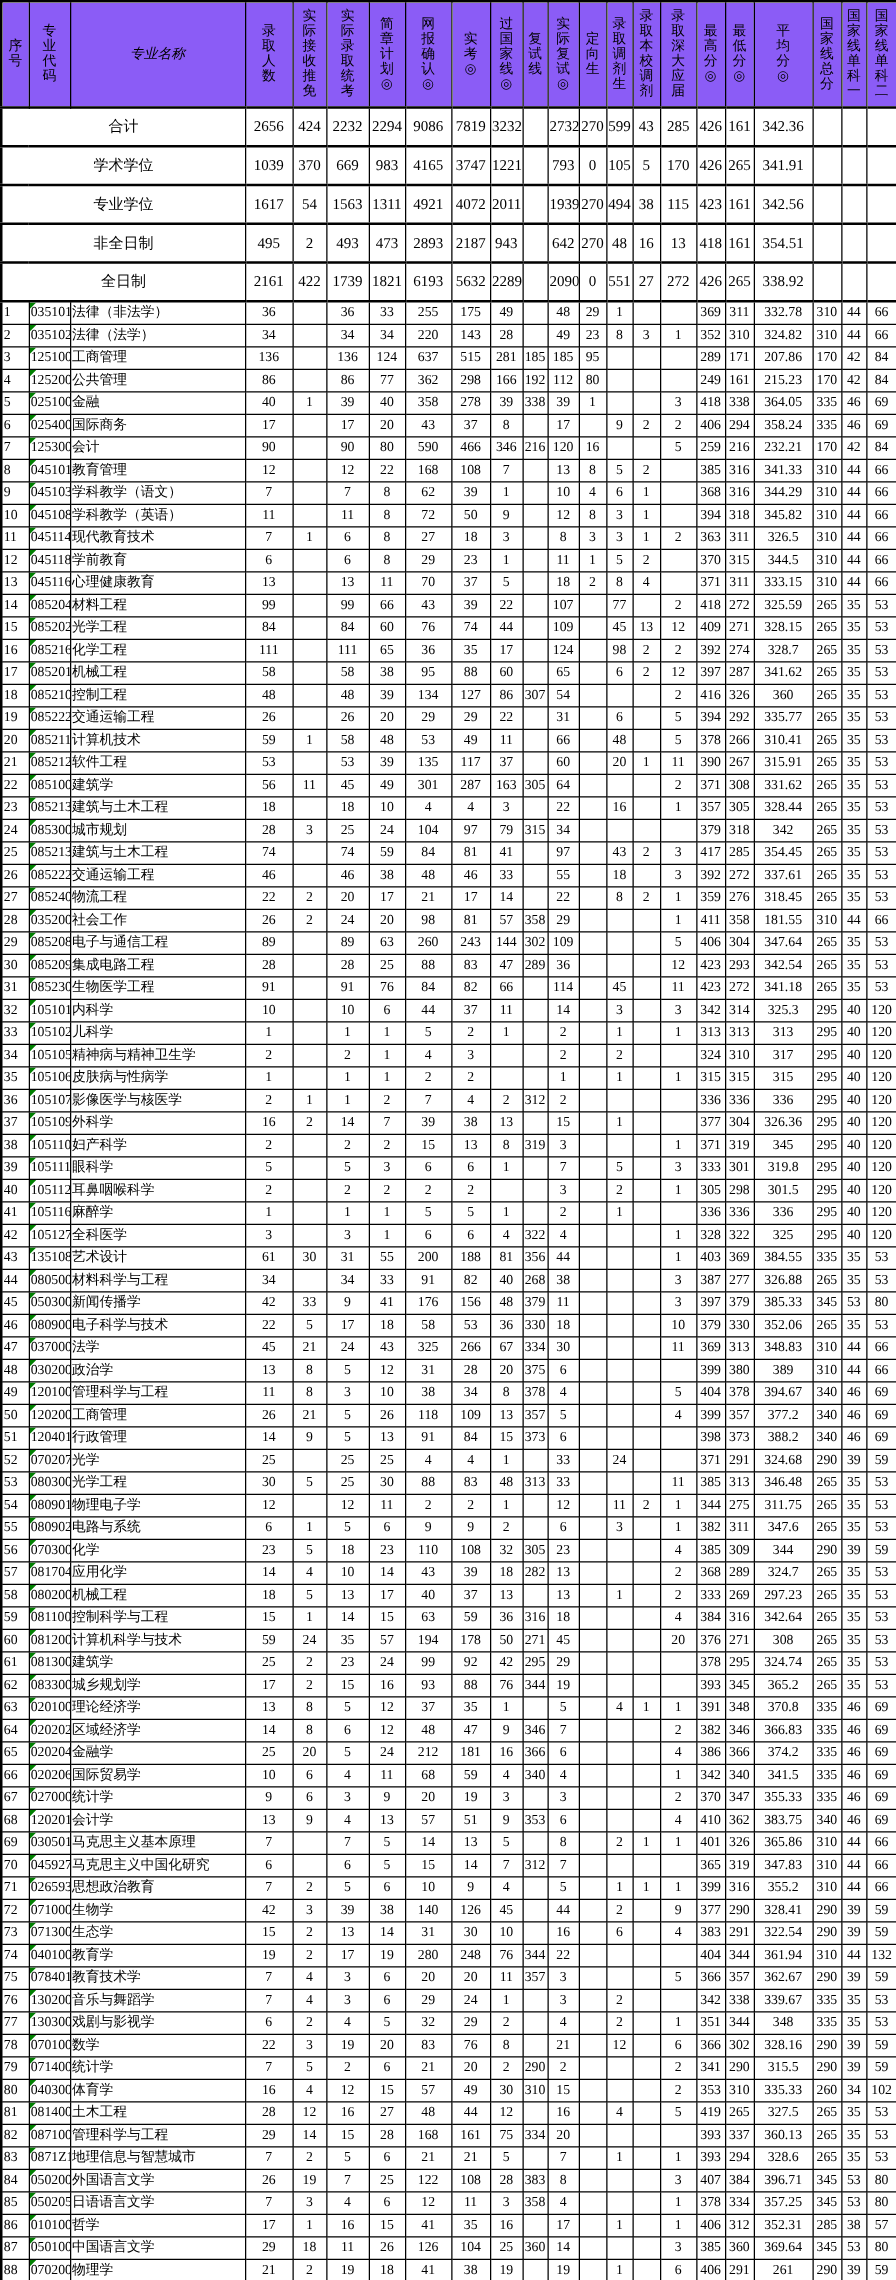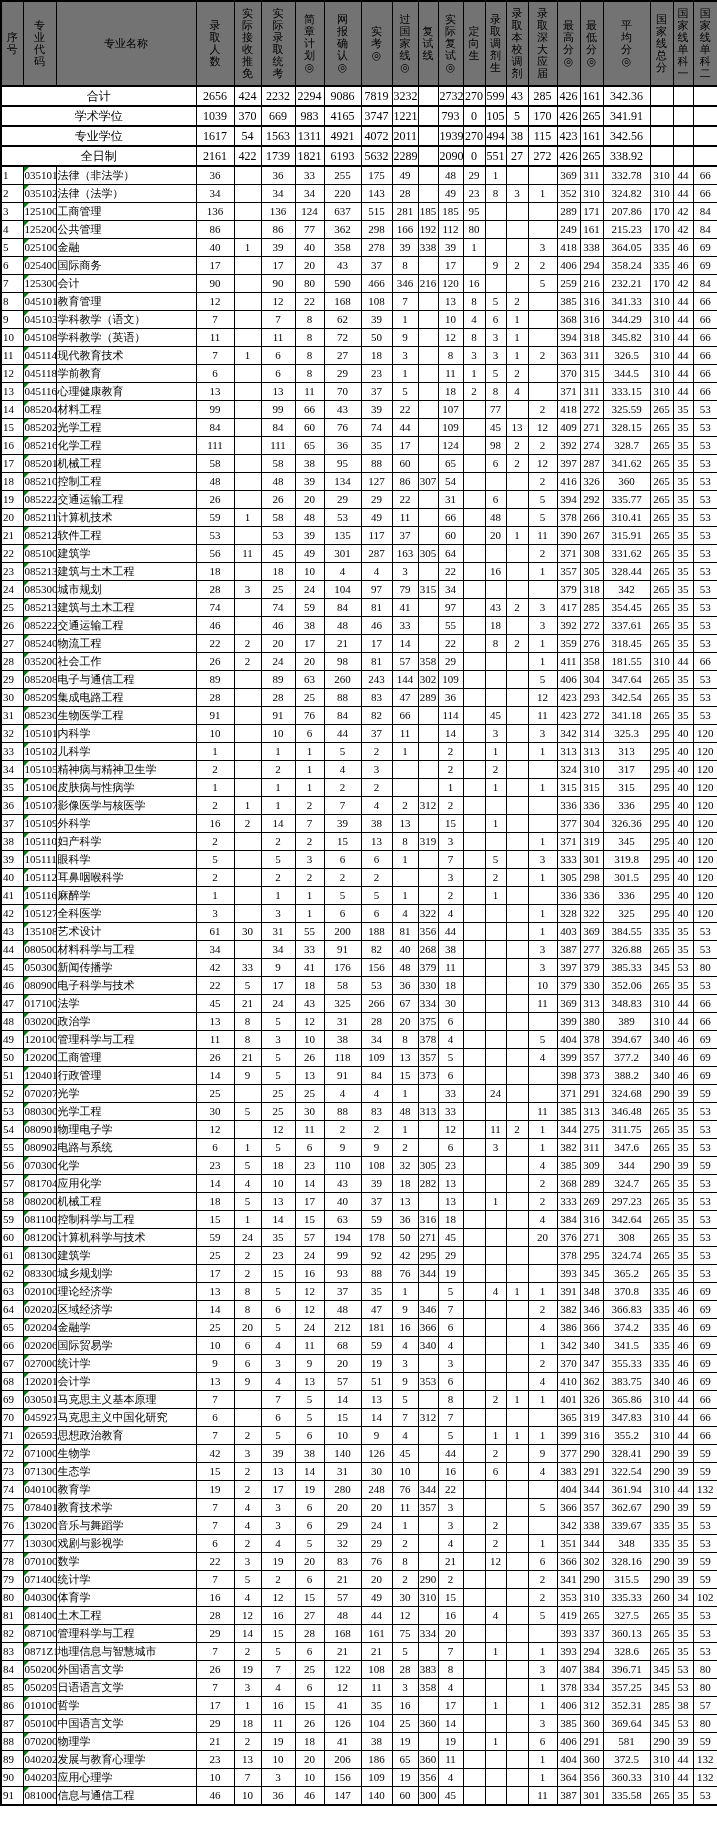--- a/index.html
+++ b/index.html
@@ -2,24 +2,24 @@
 <html><head>
 <meta charset="utf-8">
 <style>
   html,body{margin:0;padding:0;background:#ffffff;}
   .sheet{width:717px;}
   table{border-collapse:collapse;table-layout:fixed;width:717px;border:2px solid #000;
         font-family:"Liberation Serif","DejaVu Serif",serif;}
   th,td{border:1px solid #000;padding:0 1px;overflow:hidden;white-space:nowrap;
         font-size:11px;line-height:1.05;height:17px;color:#000;font-weight:normal;}
   thead tr{height:85px;}
-  thead th{background:#737373;vertical-align:middle;text-align:center;white-space:normal;padding:0;margin-left:13px;}
+  thead th{background:#8b5cf6;vertical-align:middle;text-align:center;white-space:normal;padding:0;margin-left:13px;}
   .h-vert span{display:inline-block;width:1em;word-break:break-all;line-height:1.1;}
-  .h-horiz span{display:inline-block;}
-  tr.summary-row{height:20px;}
+  .h-horiz span{display:inline-block;font-style:italic;}
+  tr.summary-row{height:31px;}
   tr.summary-row td{border-top:2px solid #000;border-bottom:2px solid #000;font-size:12px;}
   td{text-align:center;vertical-align:middle;}
   td.label{text-align:center;}
   td.no,td.code,td.name{text-align:left;}
   td.code{position:relative;}
   td.code::before{content:"";position:absolute;top:0;left:0;width:0;height:0;
                   border-top:5px solid #008000;border-right:5px solid transparent;}
 </style>
 </head>
 <body>
@@ -137,20 +137,42 @@
           <td>38</td>
           <td>115</td>
           <td>423</td>
           <td>161</td>
           <td>342.56</td>
           <td></td>
           <td></td>
           <td></td>
         </tr>
         <tr class="summary-row">
+          <td colspan="3" class="label">非全日制</td>
+          <td>495</td>
+          <td>2</td>
+          <td>493</td>
+          <td>473</td>
+          <td>2893</td>
+          <td>2187</td>
+          <td>943</td>
+          <td></td>
+          <td>642</td>
+          <td>270</td>
+          <td>48</td>
+          <td>16</td>
+          <td>13</td>
+          <td>418</td>
+          <td>161</td>
+          <td>354.51</td>
+          <td></td>
+          <td></td>
+          <td></td>
+        </tr>
+        <tr class="summary-row">
           <td colspan="3" class="label">全日制</td>
           <td>2161</td>
           <td>422</td>
           <td>1739</td>
           <td>1821</td>
           <td>6193</td>
           <td>5632</td>
           <td>2289</td>
           <td></td>
           <td>2090</td>
@@ -1264,21 +1286,21 @@
           <td>10</td>
           <td>379</td>
           <td>330</td>
           <td>352.06</td>
           <td>265</td>
           <td>35</td>
           <td>53</td>
         </tr>
         <tr>
           <td class="no">47</td>
-          <td class="code">017100</td>
+          <td class="code">037000</td>
           <td class="name">法学</td>
           <td>45</td>
           <td>21</td>
           <td>24</td>
           <td>43</td>
           <td>325</td>
           <td>266</td>
           <td>67</td>
           <td>334</td>
           <td>30</td>
@@ -2265,21 +2287,21 @@
           <td>38</td>
           <td>19</td>
           <td></td>
           <td>19</td>
           <td></td>
           <td>1</td>
           <td></td>
           <td>6</td>
           <td>406</td>
           <td>291</td>
-          <td>581</td>
+          <td>261</td>
           <td>290</td>
           <td>39</td>
           <td>59</td>
         </tr>
         <tr>
           <td class="no">89</td>
           <td class="code">040202</td>
           <td class="name">发展与教育心理学</td>
           <td>23</td>
           <td>13</td>

